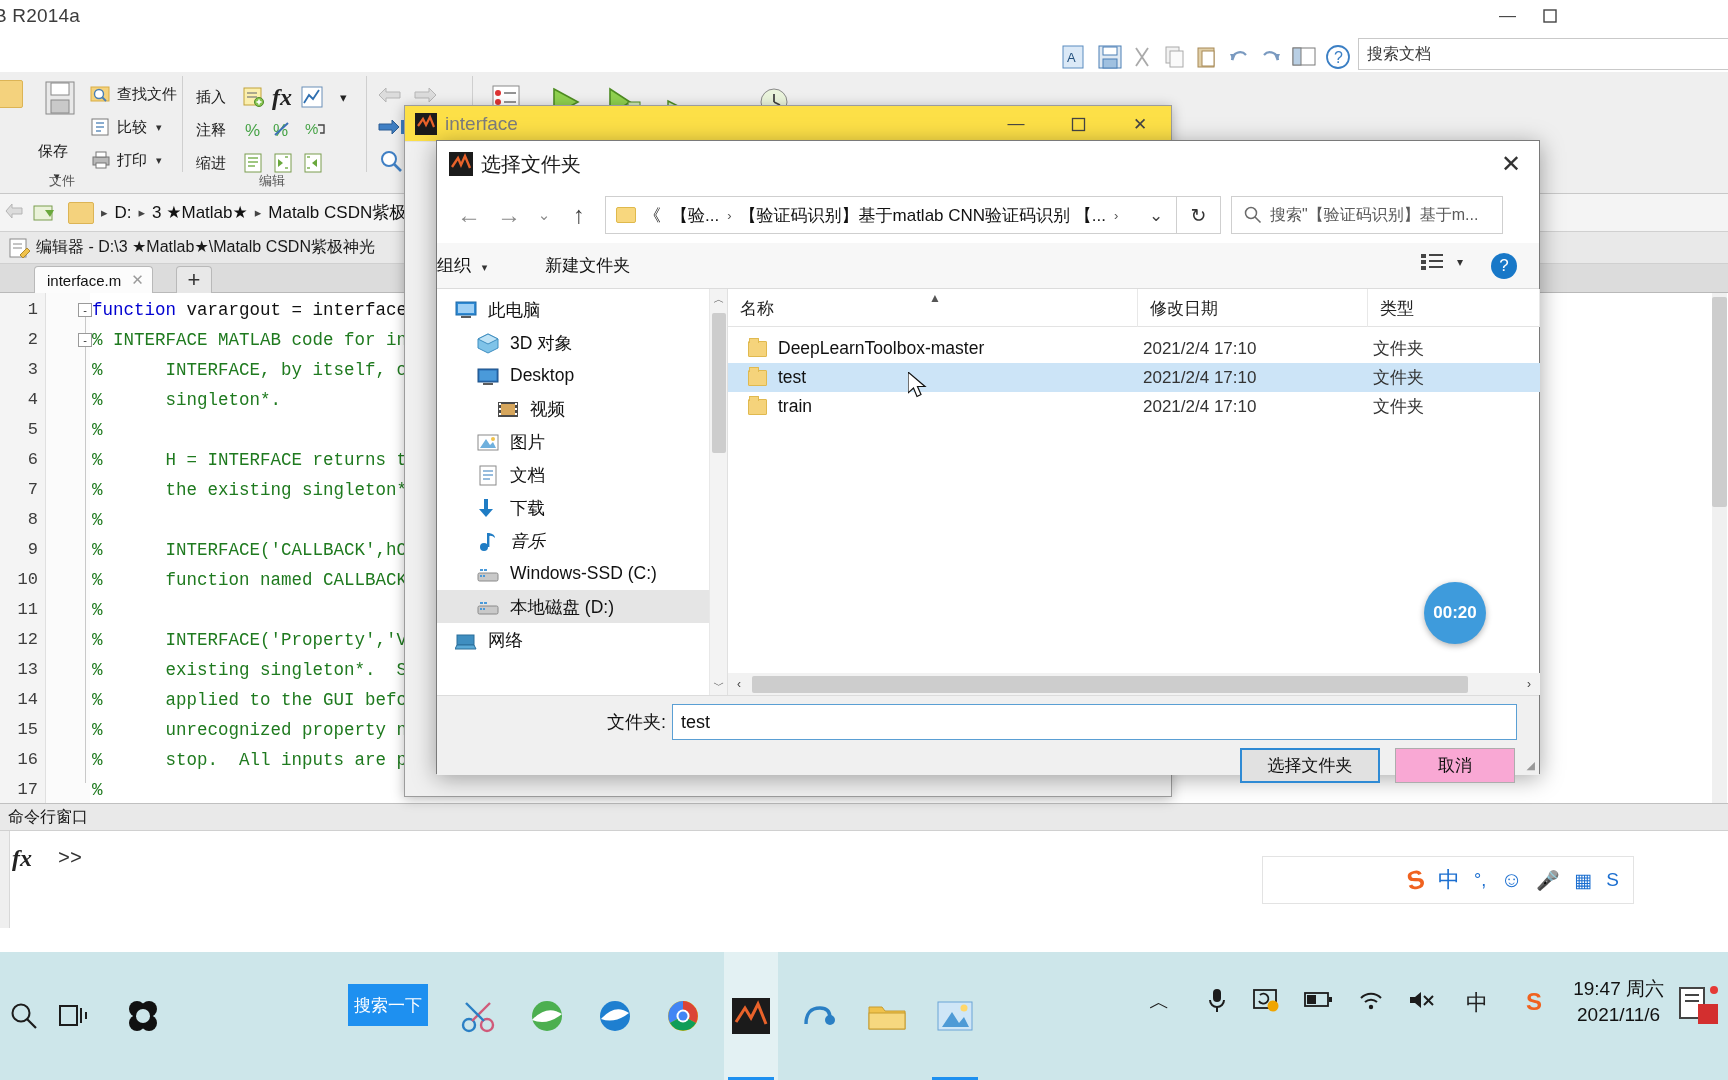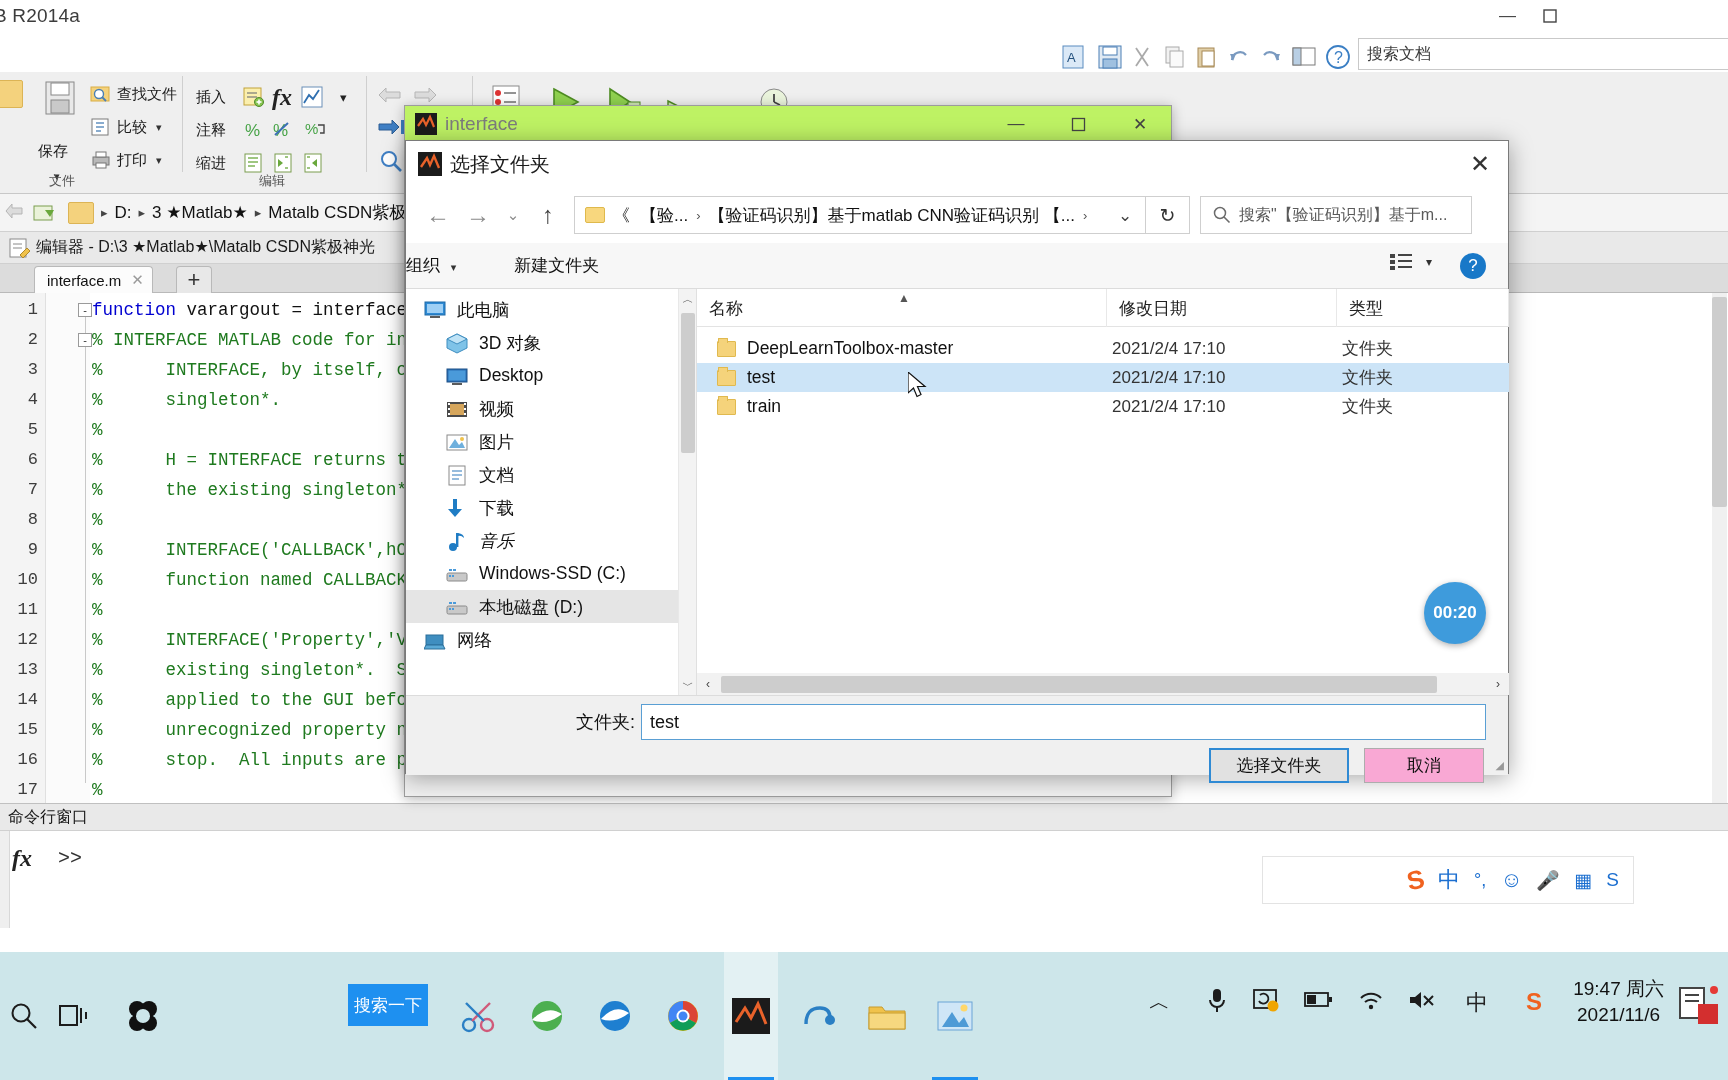--- a/index.html
+++ b/index.html
@@ -172,37 +172,37 @@
   }
 
   
   .ifwin {
     position: absolute; left: 404px; top: 105px; width: 768px; height: 692px;
     background: #f0f0f0; border: 1px solid #9c9c9c;
     box-shadow: 0 2px 12px rgba(0,0,0,.28);
   }
   .ifwin-title {
     position: absolute; left: 0; top: 0; width: 766px; height: 36px;
-    background: #bef264; border-bottom: 1px solid #e2e2e2;
+    background: #fde047; border-bottom: 1px solid #e2e2e2;
     display: flex; align-items: center;
   }
   .ifwin-title .t { font-size: 19px; color: #7c7c7c; margin-left: 8px; }
   .ifwin-btns { position: absolute; right: 0; top: 0; display: flex; }
   .ifwin-btn {
     width: 62px; height: 36px; display: flex; align-items: center;
     justify-content: center; color: #444; font-size: 17px;
   }
   .ifwin-body {
     position: absolute; left: 0; top: 36px; width: 766px; height: 654px;
     background: #f0f0f0;
   }
 
   
   .dlg {
-    position: absolute; left: 405px; top: 140px; width: 1104px; height: 634px;
+    position: absolute; left: 436px; top: 140px; width: 1104px; height: 634px;
     background: #f0f0f0; border: 1px solid #7a7a7a;
     box-shadow: 0 4px 22px rgba(0,0,0,.35);
   }
   .dlg-title {
     position: absolute; left: 0; top: 0; width: 1102px; height: 46px;
     background: #ffffff; display: flex; align-items: center;
   }
   .dlg-title .t { font-size: 20px; color: #1b1b1b; margin-left: 8px; }
   .dlg-close {
     position: absolute; right: 0; top: 0; width: 56px; height: 46px;
@@ -841,21 +841,21 @@
             <span class="tree-label">3D 对象</span>
           </div>
           <div class="tree-item" style="top: 70px; padding-left: 40px;">
             <span class="tree-ico"><svg width="22" height="21" viewBox="0 0 22 21">
                 <rect x="1" y="3" width="20" height="13" fill="#2a6fb5" stroke="#1d5187"></rect>
                 <rect x="2.5" y="4.5" width="17" height="10" fill="#4a9ada"></rect>
                 <rect x="6" y="17" width="10" height="2" fill="#5b5b5b"></rect>
               </svg></span>
             <span class="tree-label">Desktop</span>
           </div>
-          <div class="tree-item" style="top: 103px; padding-left: 40px;">
+          <div class="tree-item" style="top: 103px; padding-left: 60px;">
             <span class="tree-ico"><svg width="22" height="21" viewBox="0 0 22 21">
                 <rect x="1" y="3" width="20" height="15" fill="#4a4a4a"></rect>
                 <rect x="4" y="5" width="14" height="11" fill="#d6a65c"></rect>
                 <rect x="2" y="4" width="2" height="2" fill="#fff"></rect>
                 <rect x="2" y="9" width="2" height="2" fill="#fff"></rect>
                 <rect x="2" y="14" width="2" height="2" fill="#fff"></rect>
                 <rect x="18" y="4" width="2" height="2" fill="#fff"></rect>
                 <rect x="18" y="9" width="2" height="2" fill="#fff"></rect>
                 <rect x="18" y="14" width="2" height="2" fill="#fff"></rect>
               </svg></span>

